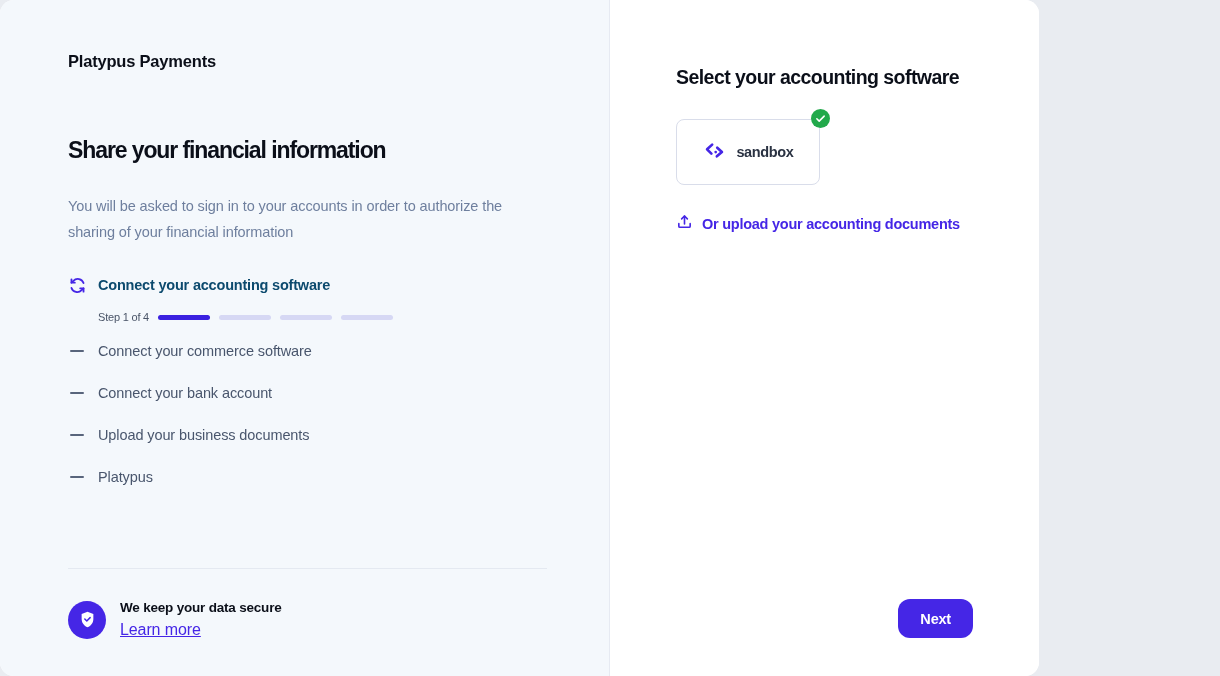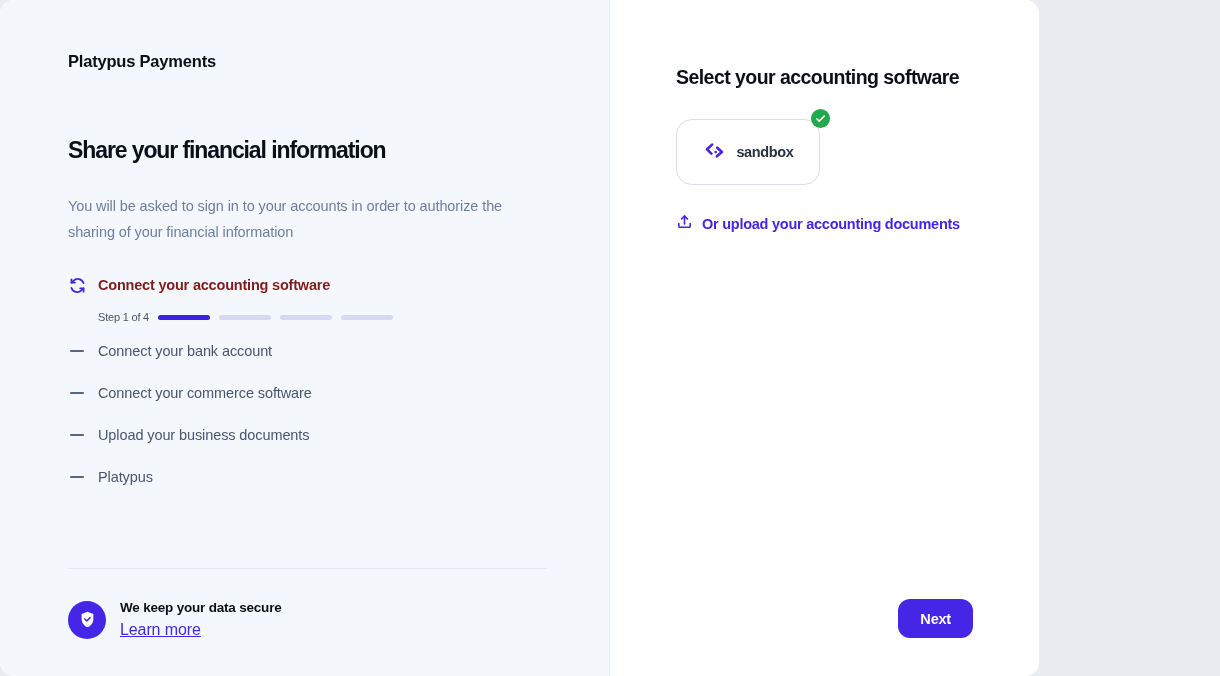--- a/index.html
+++ b/index.html
@@ -62,21 +62,21 @@
   .steps { margin-top: 28px; }
 
   .step-row {
     display: flex;
     align-items: center;
     gap: 12px;
     height: 24px;
   }
 
   .step-row.active .step-label {
-    color: #7f1d1d;
+    color: #0c4a6e;
     font-weight: bold;
     font-size: 14.5px;
     letter-spacing: -0.2px;
   }
 
   .step-row.inactive { margin-top: 18px; }
   .step-row.inactive:first-of-type { margin-top: 0; }
 
   .step-label {
     font-size: 14.5px;
@@ -194,21 +194,21 @@
     margin-top: 30px;
     display: flex;
     gap: 18px;
   }
 
   .sw-card {
     position: relative;
     width: 144px;
     height: 66px;
     border: 1px solid #d9ddea;
-    border-radius: 16px;
+    border-radius: 8px;
     background: #fff;
     display: flex;
     align-items: center;
     justify-content: center;
     gap: 9px;
     cursor: pointer;
   }
 
   .sw-name {
     font-size: 14.5px;
@@ -295,27 +295,27 @@
         <span class="seg"></span>
         <span class="seg"></span>
         <span class="seg"></span>
       </div>
 
       <div class="inactive-steps">
         <div class="step-row inactive">
           <span class="step-icon">
               <span class="dash-icon"></span>
             </span>
-          <span class="step-label">Connect your bank account</span>
+          <span class="step-label">Connect your commerce software</span>
         </div>
         <div class="step-row inactive">
           <span class="step-icon">
               <span class="dash-icon"></span>
             </span>
-          <span class="step-label">Connect your commerce software</span>
+          <span class="step-label">Connect your bank account</span>
         </div>
         <div class="step-row inactive">
           <span class="step-icon">
               <span class="dash-icon"></span>
             </span>
           <span class="step-label">Upload your business documents</span>
         </div>
         <div class="step-row inactive">
           <span class="step-icon">
               <span class="dash-icon"></span>

